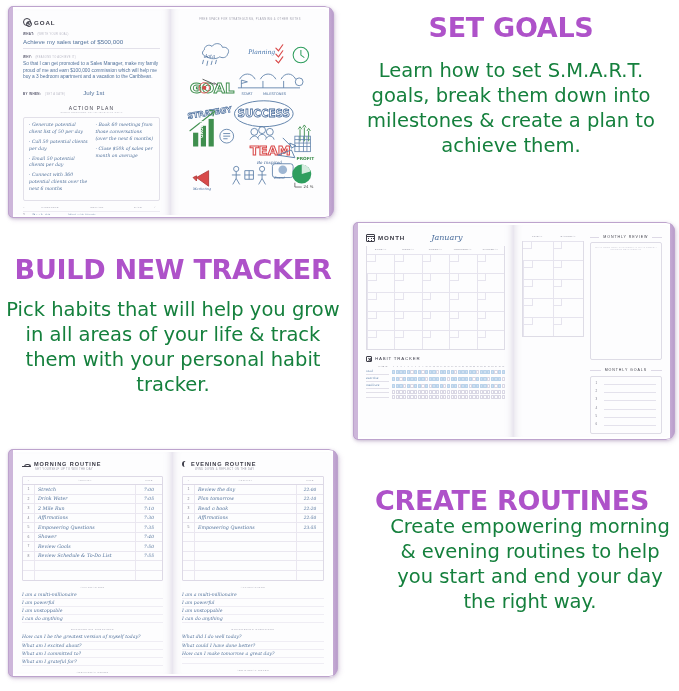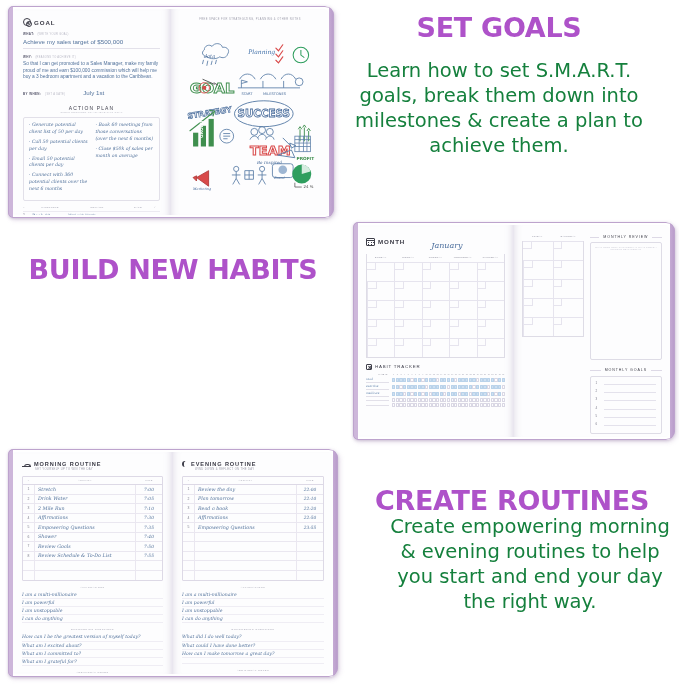--- a/index.html
+++ b/index.html
@@ -20,21 +20,21 @@
     letter-spacing: -0.3px;
     line-height: 1.05;
   }
   .promo p {
     font-family: "DejaVu Sans", sans-serif;
     color: #15803d;
     font-weight: 400;
     line-height: 1.28;
   }
 
-  #promo-goals   { left: 340px; top: 14px;  width: 318px; }
+  #promo-goals   { left: 352px; top: 14px;  width: 318px; }
   #promo-goals h2 { font-size: 27px; margin-bottom: 17px; }
   #promo-goals p  { font-size: 19.5px; }
 
   #promo-habits  { left: 6px; top: 256px; width: 334px; }
   #promo-habits h2 { font-size: 27px; margin-bottom: 14px; }
   #promo-habits p  { font-size: 19.5px; }
 
   #promo-routines { left: 352px; top: 487px; width: 320px; }
   #promo-routines h2 { font-size: 27px; }
   #promo-routines p  { font-size: 19.5px; margin-left: 36px; }
@@ -63,21 +63,21 @@
   .leaf.right { box-shadow: inset 7px 0 9px -8px rgba(120,100,150,.30); }
 
   
   .hd { display: flex; align-items: center; gap: 3px; }
   .hd .ttl {
     font-size: 6.2px; letter-spacing: .9px; color: #3b3b46; font-weight: 600;
     font-family: "Liberation Sans", sans-serif;
   }
   .sub { font-size: 2.7px; letter-spacing: .35px; color: #9a9aa8; margin: 1px 0 0 13px; }
   .lbl { font-size: 3.1px; letter-spacing: .55px; color: #7d7d8c; }
-  .script { font-family: "DejaVu Serif", serif; font-style: italic; color: #4a6d9c; margin-top: 8px; }
+  .script { font-family: "DejaVu Serif", serif; font-style: italic; color: #4a6d9c; }
 
   
   #book-goal { left: 8px; top: 6px; width: 326px; height: 212px; }
   #book-goal .leaf { padding: 9px 10px; }
   .goal-icon {
     width: 8px; height: 8px; border-radius: 50%;
     border: 1.1px solid #3f3f4a; position: relative;
   }
   .goal-icon::before {
     content: ""; position: absolute; left: 2px; top: 2px; width: 4px; height: 4px;
@@ -214,21 +214,22 @@
 <body>
 
 <div class="page">
 
   <div class="promo" id="promo-goals">
     <h2>SET GOALS</h2>
     <p>Learn how to set S.M.A.R.T. goals, break them down into milestones &amp; create a plan to achieve them.</p>
   </div>
 
   <div class="promo" id="promo-habits">
-    <h2>BUILD NEW HABITS</h2>
+    <h2>BUILD NEW TRACKER</h2>
+    <p>Pick habits that will help you grow in all areas of your life &amp; track them with your personal habit tracker.</p>
   </div>
 
   <div class="promo" id="promo-routines">
     <h2>CREATE ROUTINES</h2>
     <p>Create empowering morning &amp; evening routines to help you start and end your day the right way.</p>
   </div>
 
   <div class="book" id="book-goal">
     <div class="paper">
 

